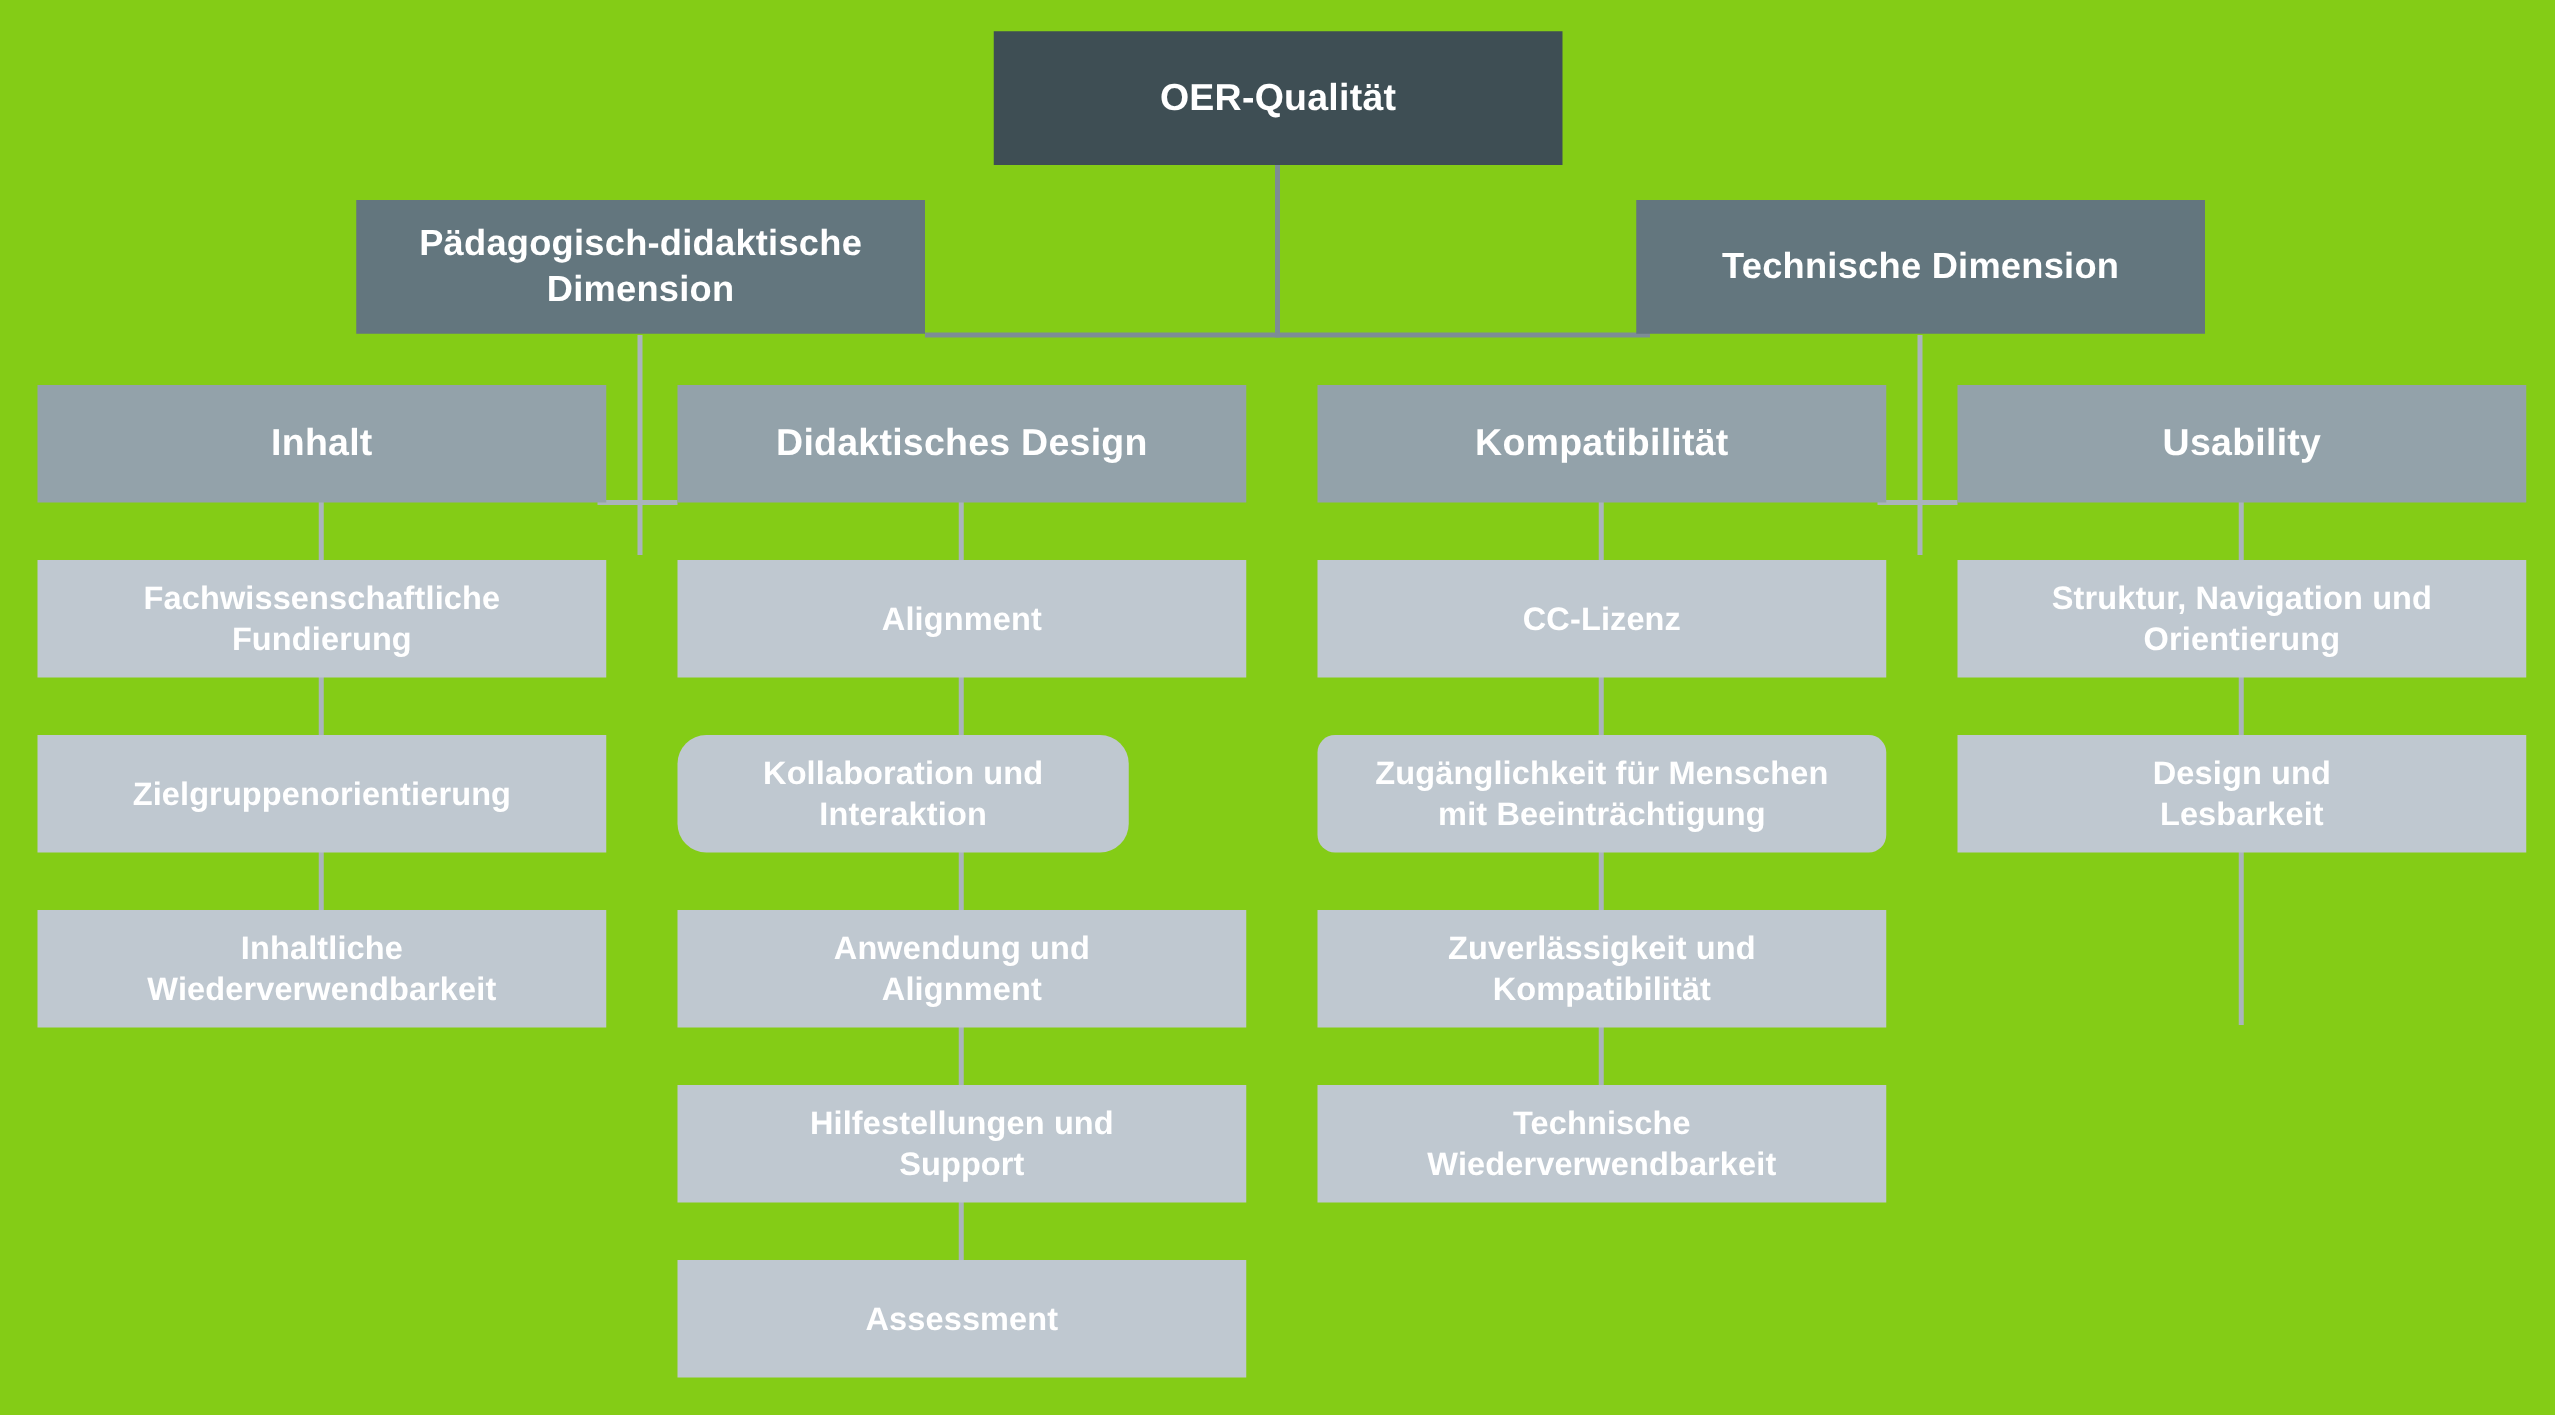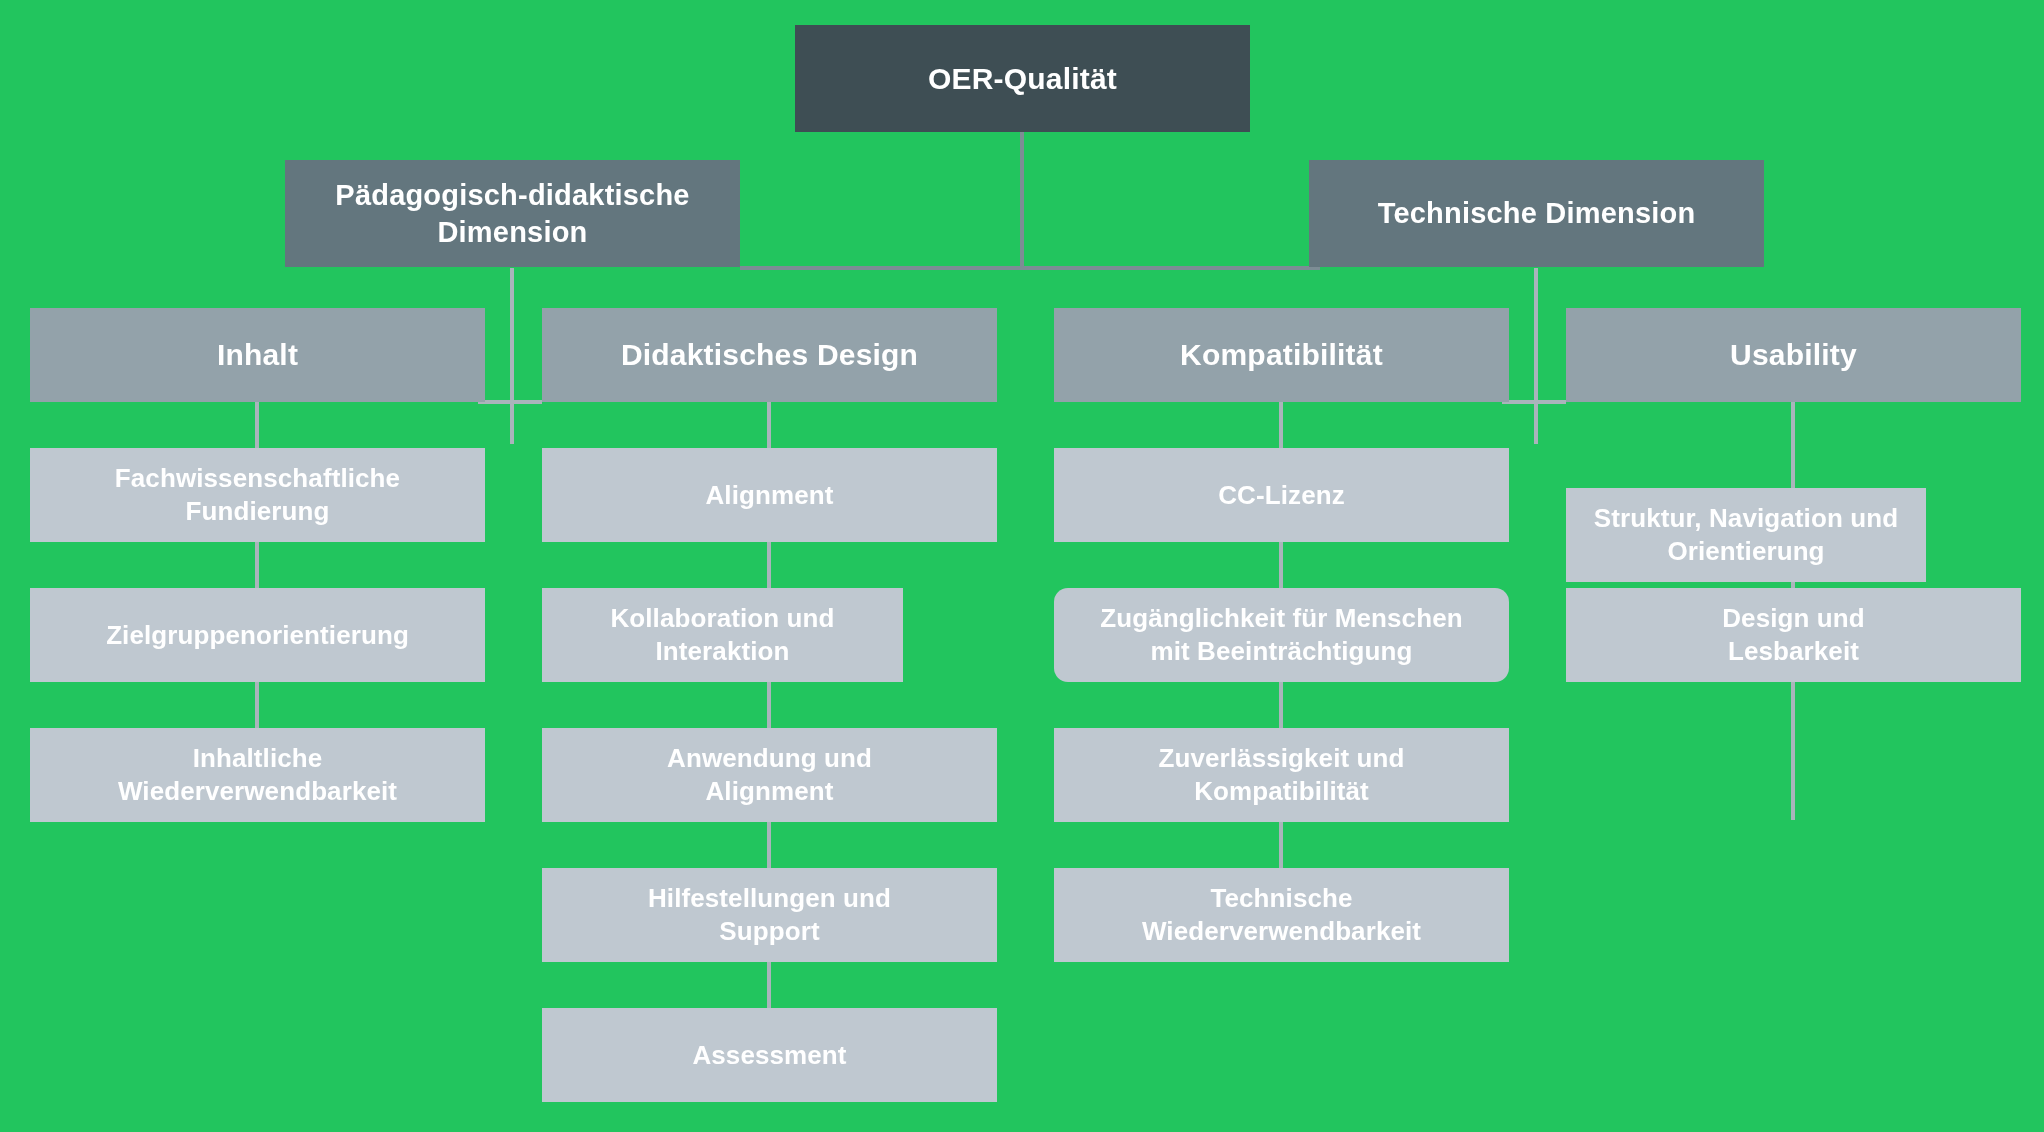--- a/index.html
+++ b/index.html
@@ -9,21 +9,21 @@
     background: #ffffff;
   }
   body {
     font-family: "Liberation Sans", "DejaVu Sans", sans-serif;
   }
 
   #canvas {
     position: relative;
     width: 2044px;
     height: 1132px;
-    background: #22c55e;
+    background: #84cc16;
     overflow: hidden;
   }
 
   
   .node {
     position: absolute;
     box-sizing: border-box;
     display: flex;
     align-items: center;
     justify-content: center;
@@ -118,21 +118,21 @@
     <span class="label">Zielgruppenorientierung</span>
   </div>
   <div class="node lvl-leaf" style="left:30px; top:728px; width:455px; height:94px;">
     <span class="label">Inhaltliche
 Wiederverwendbarkeit</span>
   </div>
 
   <div class="node lvl-leaf" style="left:542px; top:448px; width:455px; height:94px;">
     <span class="label">Alignment</span>
   </div>
-  <div class="node lvl-leaf" style="left:542px; top:588px; width:361px; height:94px;">
+  <div class="node lvl-leaf" style="left:542px; top:588px; width:361px; height:94px;border-radius:23px;">
     <span class="label">Kollaboration und
 Interaktion</span>
   </div>
   <div class="node lvl-leaf" style="left:542px; top:728px; width:455px; height:94px;">
     <span class="label">Anwendung und
 Alignment</span>
   </div>
   <div class="node lvl-leaf" style="left:542px; top:868px; width:455px; height:94px;">
     <span class="label">Hilfestellungen und
 Support</span>
@@ -150,21 +150,21 @@
   </div>
   <div class="node lvl-leaf" style="left:1054px; top:728px; width:455px; height:94px;">
     <span class="label">Zuverlässigkeit und
 Kompatibilität</span>
   </div>
   <div class="node lvl-leaf" style="left:1054px; top:868px; width:455px; height:94px;">
     <span class="label">Technische
 Wiederverwendbarkeit</span>
   </div>
 
-  <div class="node lvl-leaf" style="left:1566px; top:448px; width:360px; height:94px;margin-top:40px;">
+  <div class="node lvl-leaf" style="left:1566px; top:448px; width:455px; height:94px;">
     <span class="label">Struktur, Navigation und
 Orientierung</span>
   </div>
   <div class="node lvl-leaf" style="left:1566px; top:588px; width:455px; height:94px;">
     <span class="label">Design und
 Lesbarkeit</span>
   </div>
 
 </div>
 

